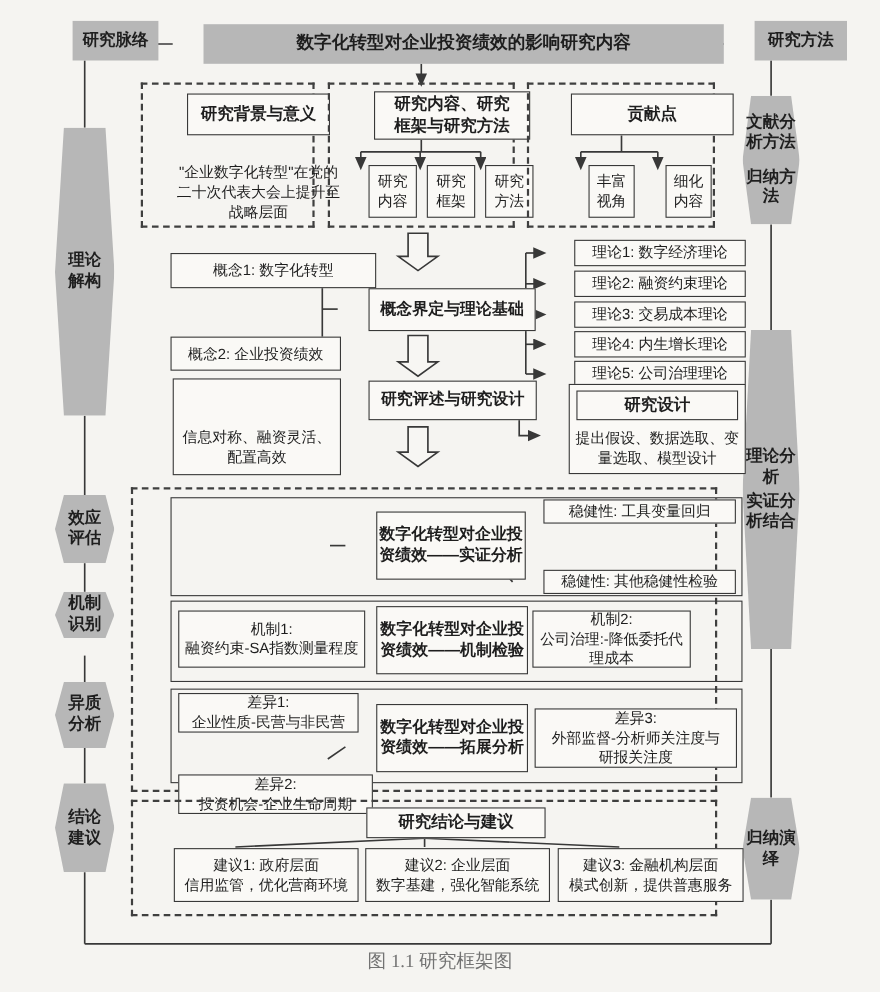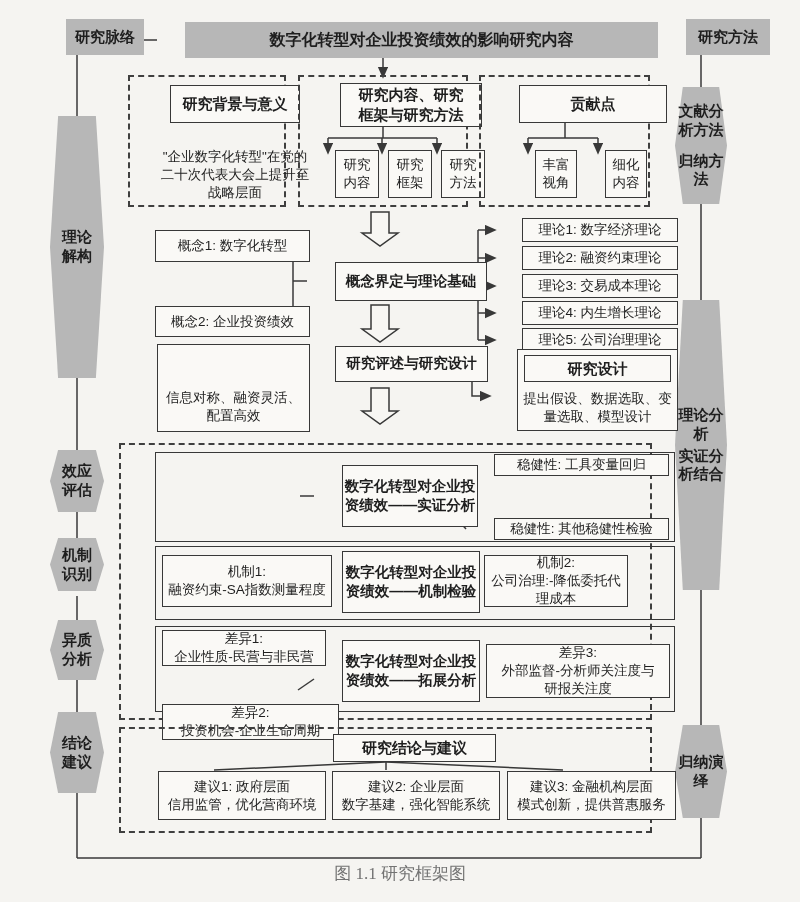--- a/index.html
+++ b/index.html
@@ -96,21 +96,21 @@
   <div class="bx gray" style="left:658px;top:19px;width:84px;height:36px">研究方法</div>
 
   <div class="hex" style="left:50px;top:116px;width:54px;height:262px">
     <div class="hex-bg"></div>
     <div class="hex-label w2">理论解构</div>
   </div>
   <div class="hex" style="left:50px;top:450px;width:54px;height:62px">
     <div class="hex-bg"></div>
     <div class="hex-label w2">效应评估</div>
   </div>
-  <div class="hex" style="left:50px;top:538px;width:54px;height:53px">
+  <div class="hex" style="left:50px;top:538px;width:54px;height:42px">
     <div class="hex-bg"></div>
     <div class="hex-label w2">机制识别</div>
   </div>
   <div class="hex" style="left:50px;top:620px;width:54px;height:60px">
     <div class="hex-bg"></div>
     <div class="hex-label w2">异质分析</div>
   </div>
   <div class="hex" style="left:50px;top:712px;width:54px;height:81px">
     <div class="hex-bg"></div>
     <div class="hex-label w2">结论建议</div>
@@ -147,21 +147,21 @@
   <div class="bx" style="left:413px;top:150px;width:44px;height:48px">研究
 方法</div>
 
   <div class="dashed" style="left:479px;top:75px;width:171px;height:132px"></div>
   <div class="bx ttl" style="left:491px;top:85px;width:148px;height:38px">贡献点</div>
   <div class="bx" style="left:507px;top:150px;width:42px;height:48px">丰富
 视角</div>
   <div class="bx" style="left:577px;top:150px;width:42px;height:48px">细化
 内容</div>
 
-  <div class="bx" style="left:127px;top:230px;width:155px;height:32px">概念1: 数字化转型</div>
+  <div class="bx" style="left:127px;top:230px;width:187px;height:32px">概念1: 数字化转型</div>
   <div class="bx" style="left:127px;top:306px;width:155px;height:31px">概念2: 企业投资绩效</div>
   <div class="bx pillar" style="left:307px;top:262px;width:152px;height:39px">概念界定与理论基础</div>
   <div class="bx" style="left:494px;top:218px;width:156px;height:24px">理论1: 数字经济理论</div>
   <div class="bx" style="left:494px;top:246px;width:156px;height:24px">理论2: 融资约束理论</div>
   <div class="bx" style="left:494px;top:274px;width:156px;height:24px">理论3: 交易成本理论</div>
   <div class="bx" style="left:494px;top:301px;width:156px;height:24px">理论4: 内生增长理论</div>
   <div class="bx" style="left:494px;top:328px;width:156px;height:24px">理论5: 公司治理理论</div>
 
   <div class="bx" style="left:129px;top:344px;width:153px;height:88px"></div>
   <div class="bx noborder" style="left:131px;top:385px;width:149px;height:44px">信息对称、融资灵活、

